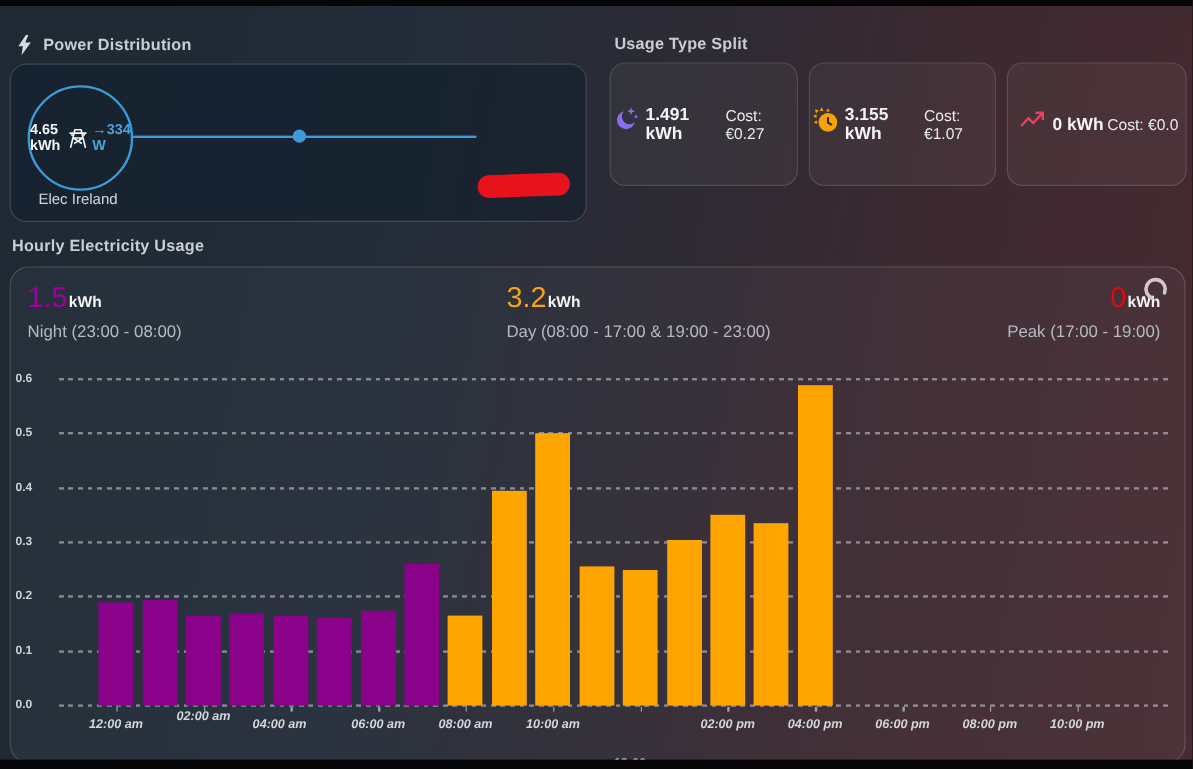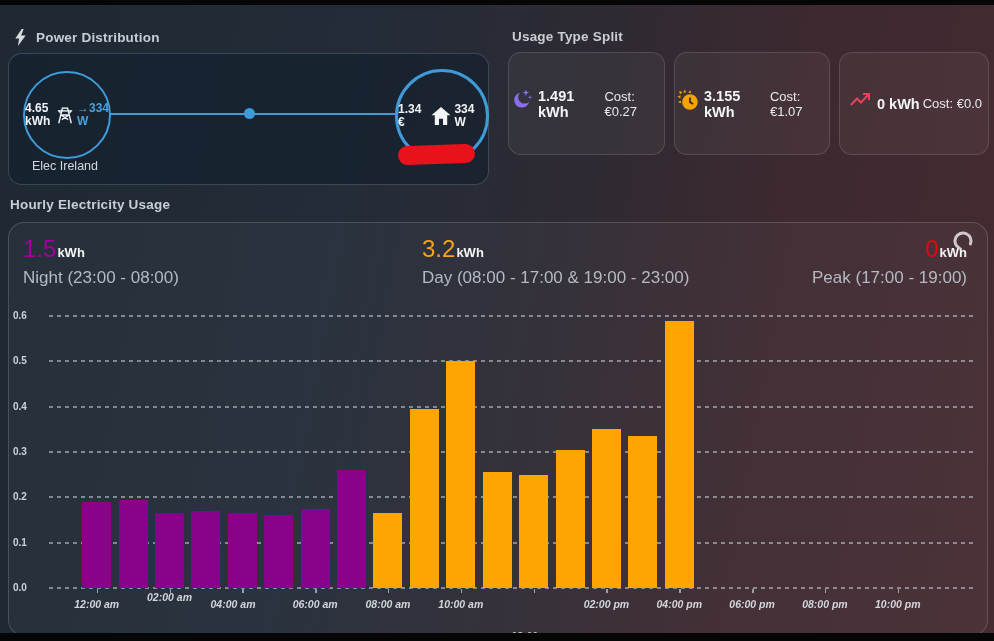--- a/index.html
+++ b/index.html
@@ -42,21 +42,21 @@
 
   
   .chart-card{
     position:absolute;left:8px;top:222px;width:978px;height:412px;
     background:rgba(255,255,255,.035);border:1px solid rgba(255,255,255,.16);border-radius:16px;
   }
   .summary{position:absolute;top:13px;}
   .summary .big-row{display:flex;align-items:baseline;}
   .summary .big{font-size:24px;line-height:26px;}
   .summary .unit{font-size:13px;font-weight:bold;color:#f2f4f6;margin-left:1px;}
-  .summary .sub{margin-top:6px;font-size:17px;color:#b4bac2;}
+  .summary .sub{margin-top:6px;font-size:14px;color:#b4bac2;}
   .gridline{position:absolute;height:2px;background:repeating-linear-gradient(90deg,rgba(205,210,217,.55) 0 4px,transparent 4px 8px);}
   .ylabel{position:absolute;width:30px;text-align:left;font-size:10px;font-weight:bold;color:#ced3d9;}
   .bar{position:absolute;width:29px;}
   .xtick{position:absolute;width:1.5px;height:4px;background:#9aa0a8;}
   .xlabel{position:absolute;width:64px;text-align:center;font-size:10.5px;font-weight:bold;color:#d3d7dc;font-style:italic;}
   .spinner{position:absolute;top:7px;right:13px;width:22px;height:22px;}
 </style>
 </head>
 <body>
 
@@ -84,29 +84,20 @@
           <path d="M8.6 4.5 H15.4"></path>
           <path d="M4.2 7.5 H19.8"></path>
           <path d="M5.8 7.5 L7 10 M18.2 7.5 L17 10"></path>
           <path d="M7.7 12 H16.3 M7.7 12 L15.5 17 M16.3 12 L8.5 17"></path>
         </svg>
       </span>
       <span class="node-power-blue">→334 W</span>
     </div>
     <div class="node-label">Elec Ireland</div>
 
-    <div class="node-circle node-home">
-      <span class="node-text">1.34 €</span>
-      <span style="display:flex;">
-        <svg width="24" height="22" viewBox="0 0 24 22">
-            <path d="M12 2 L2.5 10.2 H5.8 V20 H10 V13.8 H14 V20 H18.2 V10.2 H21.5 Z" fill="#f2f4f6"></path>
-          </svg>
-      </span>
-      <span class="node-text">334 W</span>
-    </div>
     <div class="redaction"></div>
   </div>
 
   <div class="section-title" style="left:512px;top:29px;">Usage Type Split</div>
 
   <div class="usage-card" style="left:508px;width:155px;">
     <span class="icon">
       <svg width="26" height="26" viewBox="0 0 24 24" fill="#8b6df0">
         <path d="M10.2 5.2 A7 7 0 1 0 18.6 13.6 A5.6 5.6 0 0 1 10.2 5.2 Z"></path>
         <path d="M15.6 2.2 L16.4 4.4 L18.6 5.2 L16.4 6 L15.6 8.2 L14.8 6 L12.6 5.2 L14.8 4.4 Z"></path>

